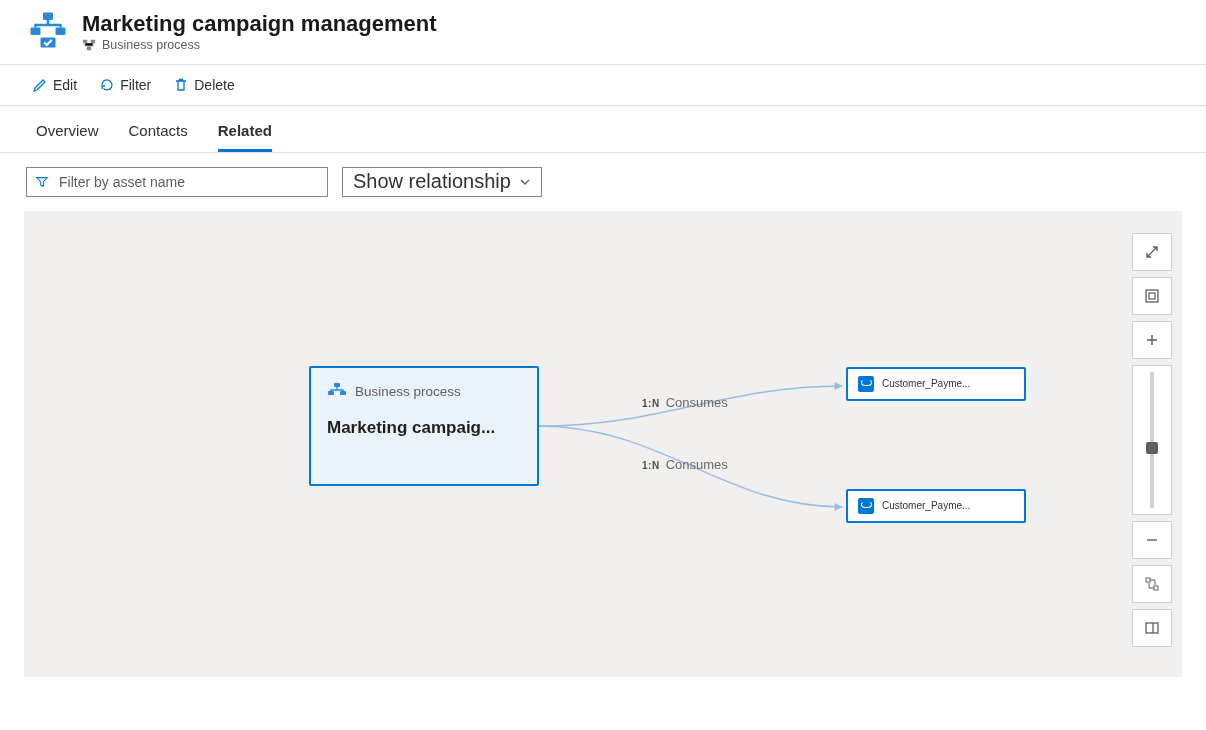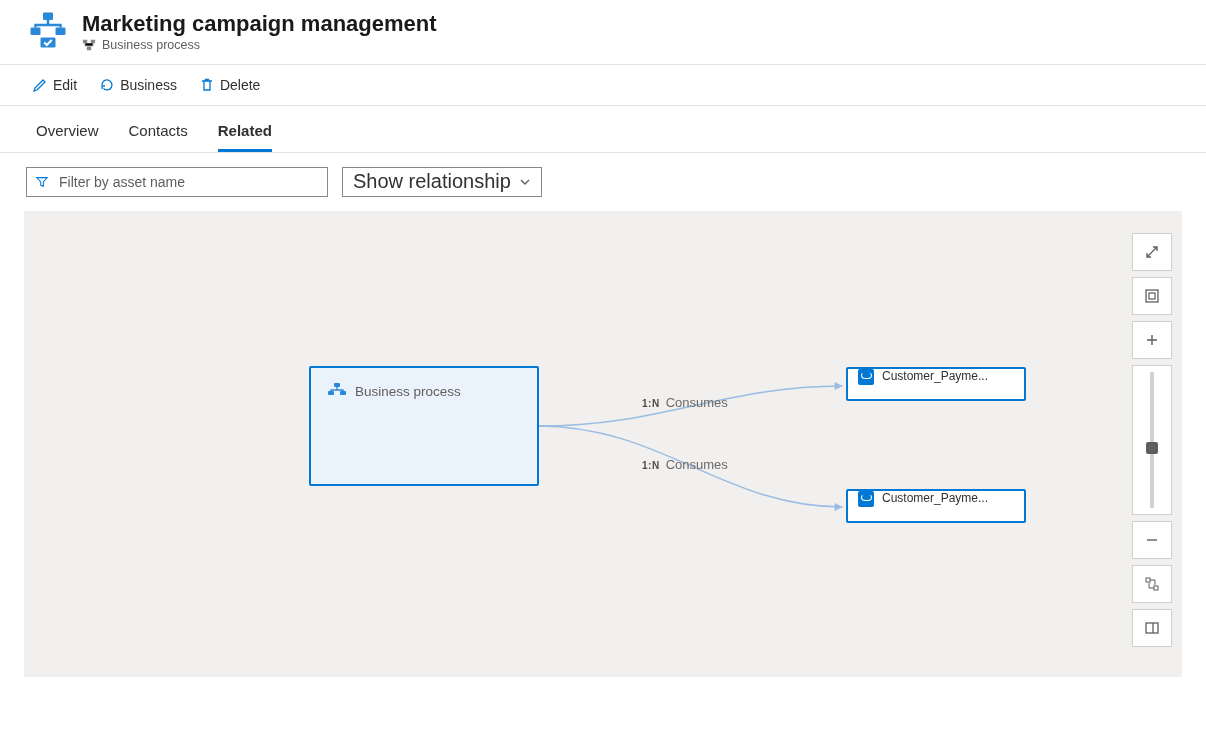--- a/index.html
+++ b/index.html
@@ -164,24 +164,24 @@
     overflow: hidden; text-overflow: ellipsis;
   }
 
   
   .target-node {
     position: absolute;
     width: 180px; height: 34px;
     border: 2px solid #0078d4;
     background: #fff;
     border-radius: 2px;
-    display: flex; 
+    display: flex; align-items: center;
     padding: 0 10px;
     gap: 8px;
-    font-size: 12px;
+    font-size: 10px;
     color: #323130;
   }
   .target-node .tname {
     white-space: nowrap; overflow: hidden; text-overflow: ellipsis;
   }
   .data-icon {
     width: 16px; height:16px; flex:0 0 16px;
     background: #0078d4;
     border-radius: 2px;
     display:flex; align-items:center; justify-content:center;
@@ -274,21 +274,21 @@
     </span>
     <span>Edit</span>
   </button>
   <button class="toolbtn">
     <span class="ticon">
       <svg viewBox="0 0 16 16">
           <path d="M3 8 a5 5 0 1 1 1.5 3.5" fill="none" stroke="#0078d4" stroke-width="1.3"></path>
           <path d="M3 12 v-3 h3" fill="none" stroke="#0078d4" stroke-width="1.3"></path>
         </svg>
     </span>
-    <span>Business</span>
+    <span>Filter</span>
   </button>
   <button class="toolbtn">
     <span class="ticon">
       <svg viewBox="0 0 16 16">
           <path d="M3 4 h10 M5 4 v9 h6 v-9 M6.5 4 v-1.5 h3 V4" fill="none" stroke="#0078d4" stroke-width="1.3"></path>
         </svg>
     </span>
     <span>Delete</span>
   </button>
 </div>
@@ -337,20 +337,21 @@
       <span class="bp-icon">
         <svg viewBox="0 0 20 20">
             <rect x="7" y="1" width="6" height="4" rx="1" fill="#2b88d8"></rect>
             <rect x="1" y="9" width="6" height="4" rx="1" fill="#2b88d8"></rect>
             <rect x="13" y="9" width="6" height="4" rx="1" fill="#2b88d8"></rect>
             <path d="M10 5 V8 M4 9 V8 H16 V9" stroke="#2b88d8" stroke-width="1.4" fill="none"></path>
           </svg>
       </span>
       <span>Business process</span>
     </div>
+    <div class="node-title">Marketing campaig...</div>
   </div>
 
   <div class="target-node" style="left:822px; top:156px;">
     <span class="data-icon"></span>
     <span class="tname">Customer_Payme...</span>
   </div>
   <div class="target-node" style="left:822px; top:278px;">
     <span class="data-icon"></span>
     <span class="tname">Customer_Payme...</span>
   </div>

